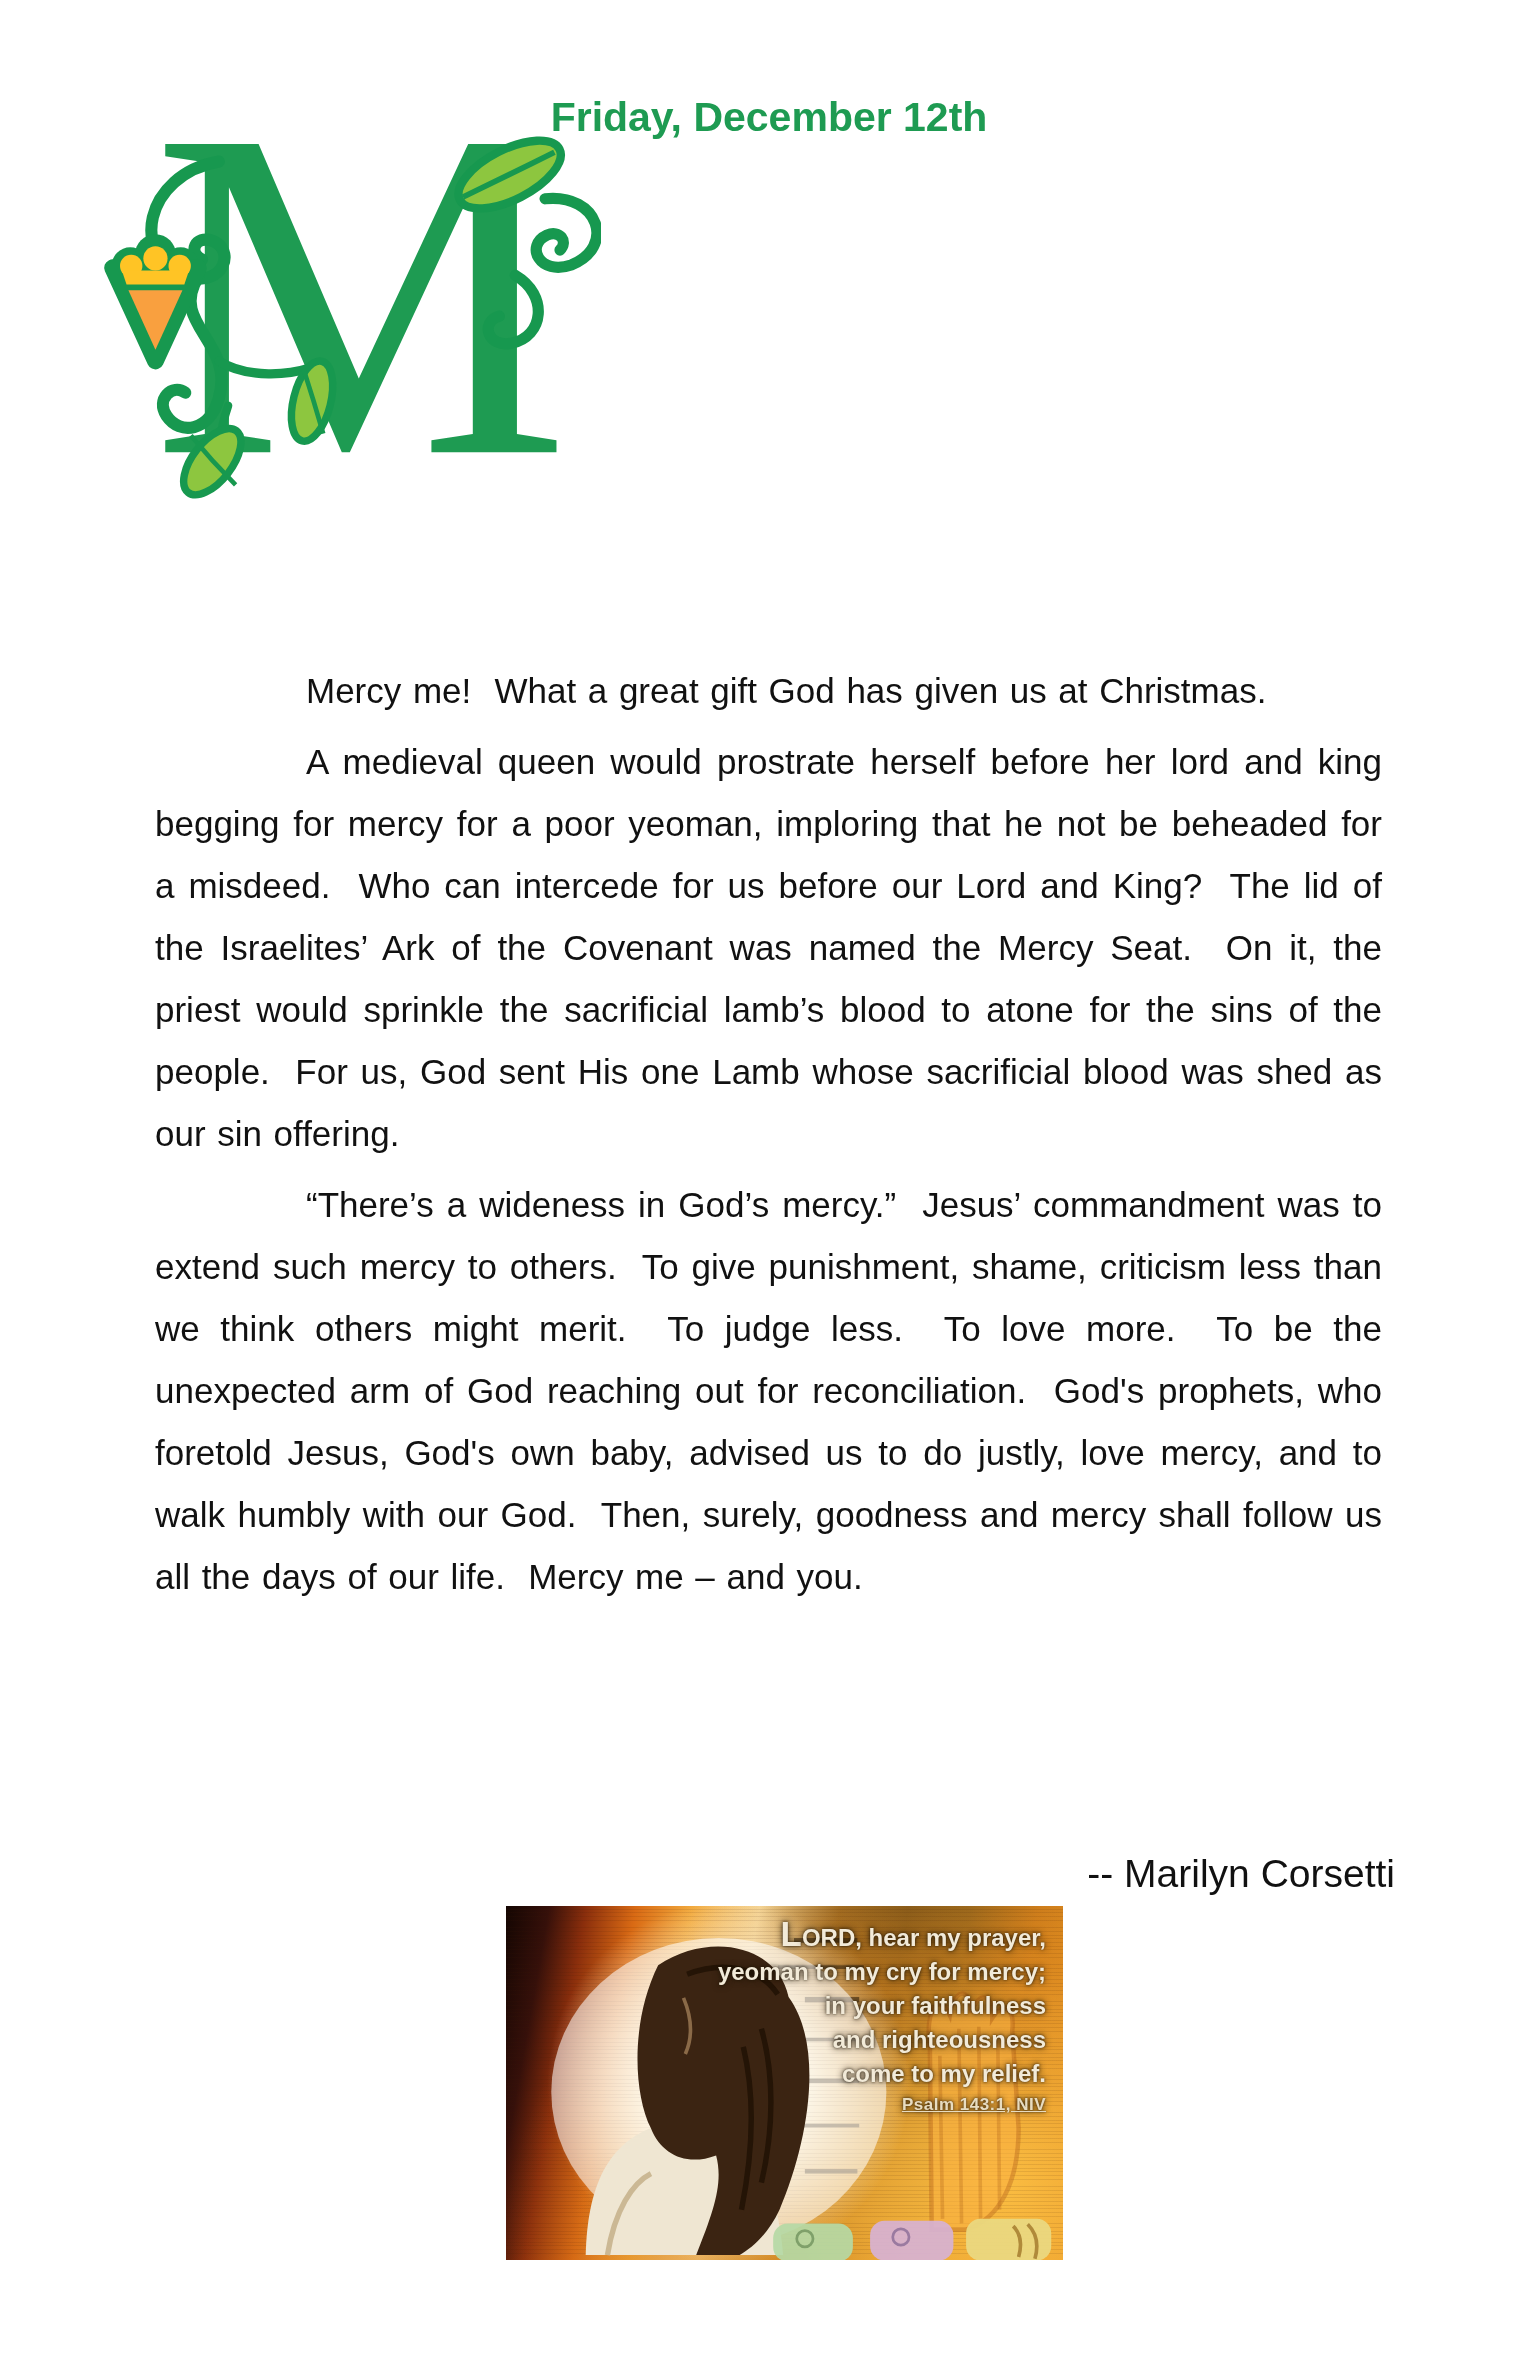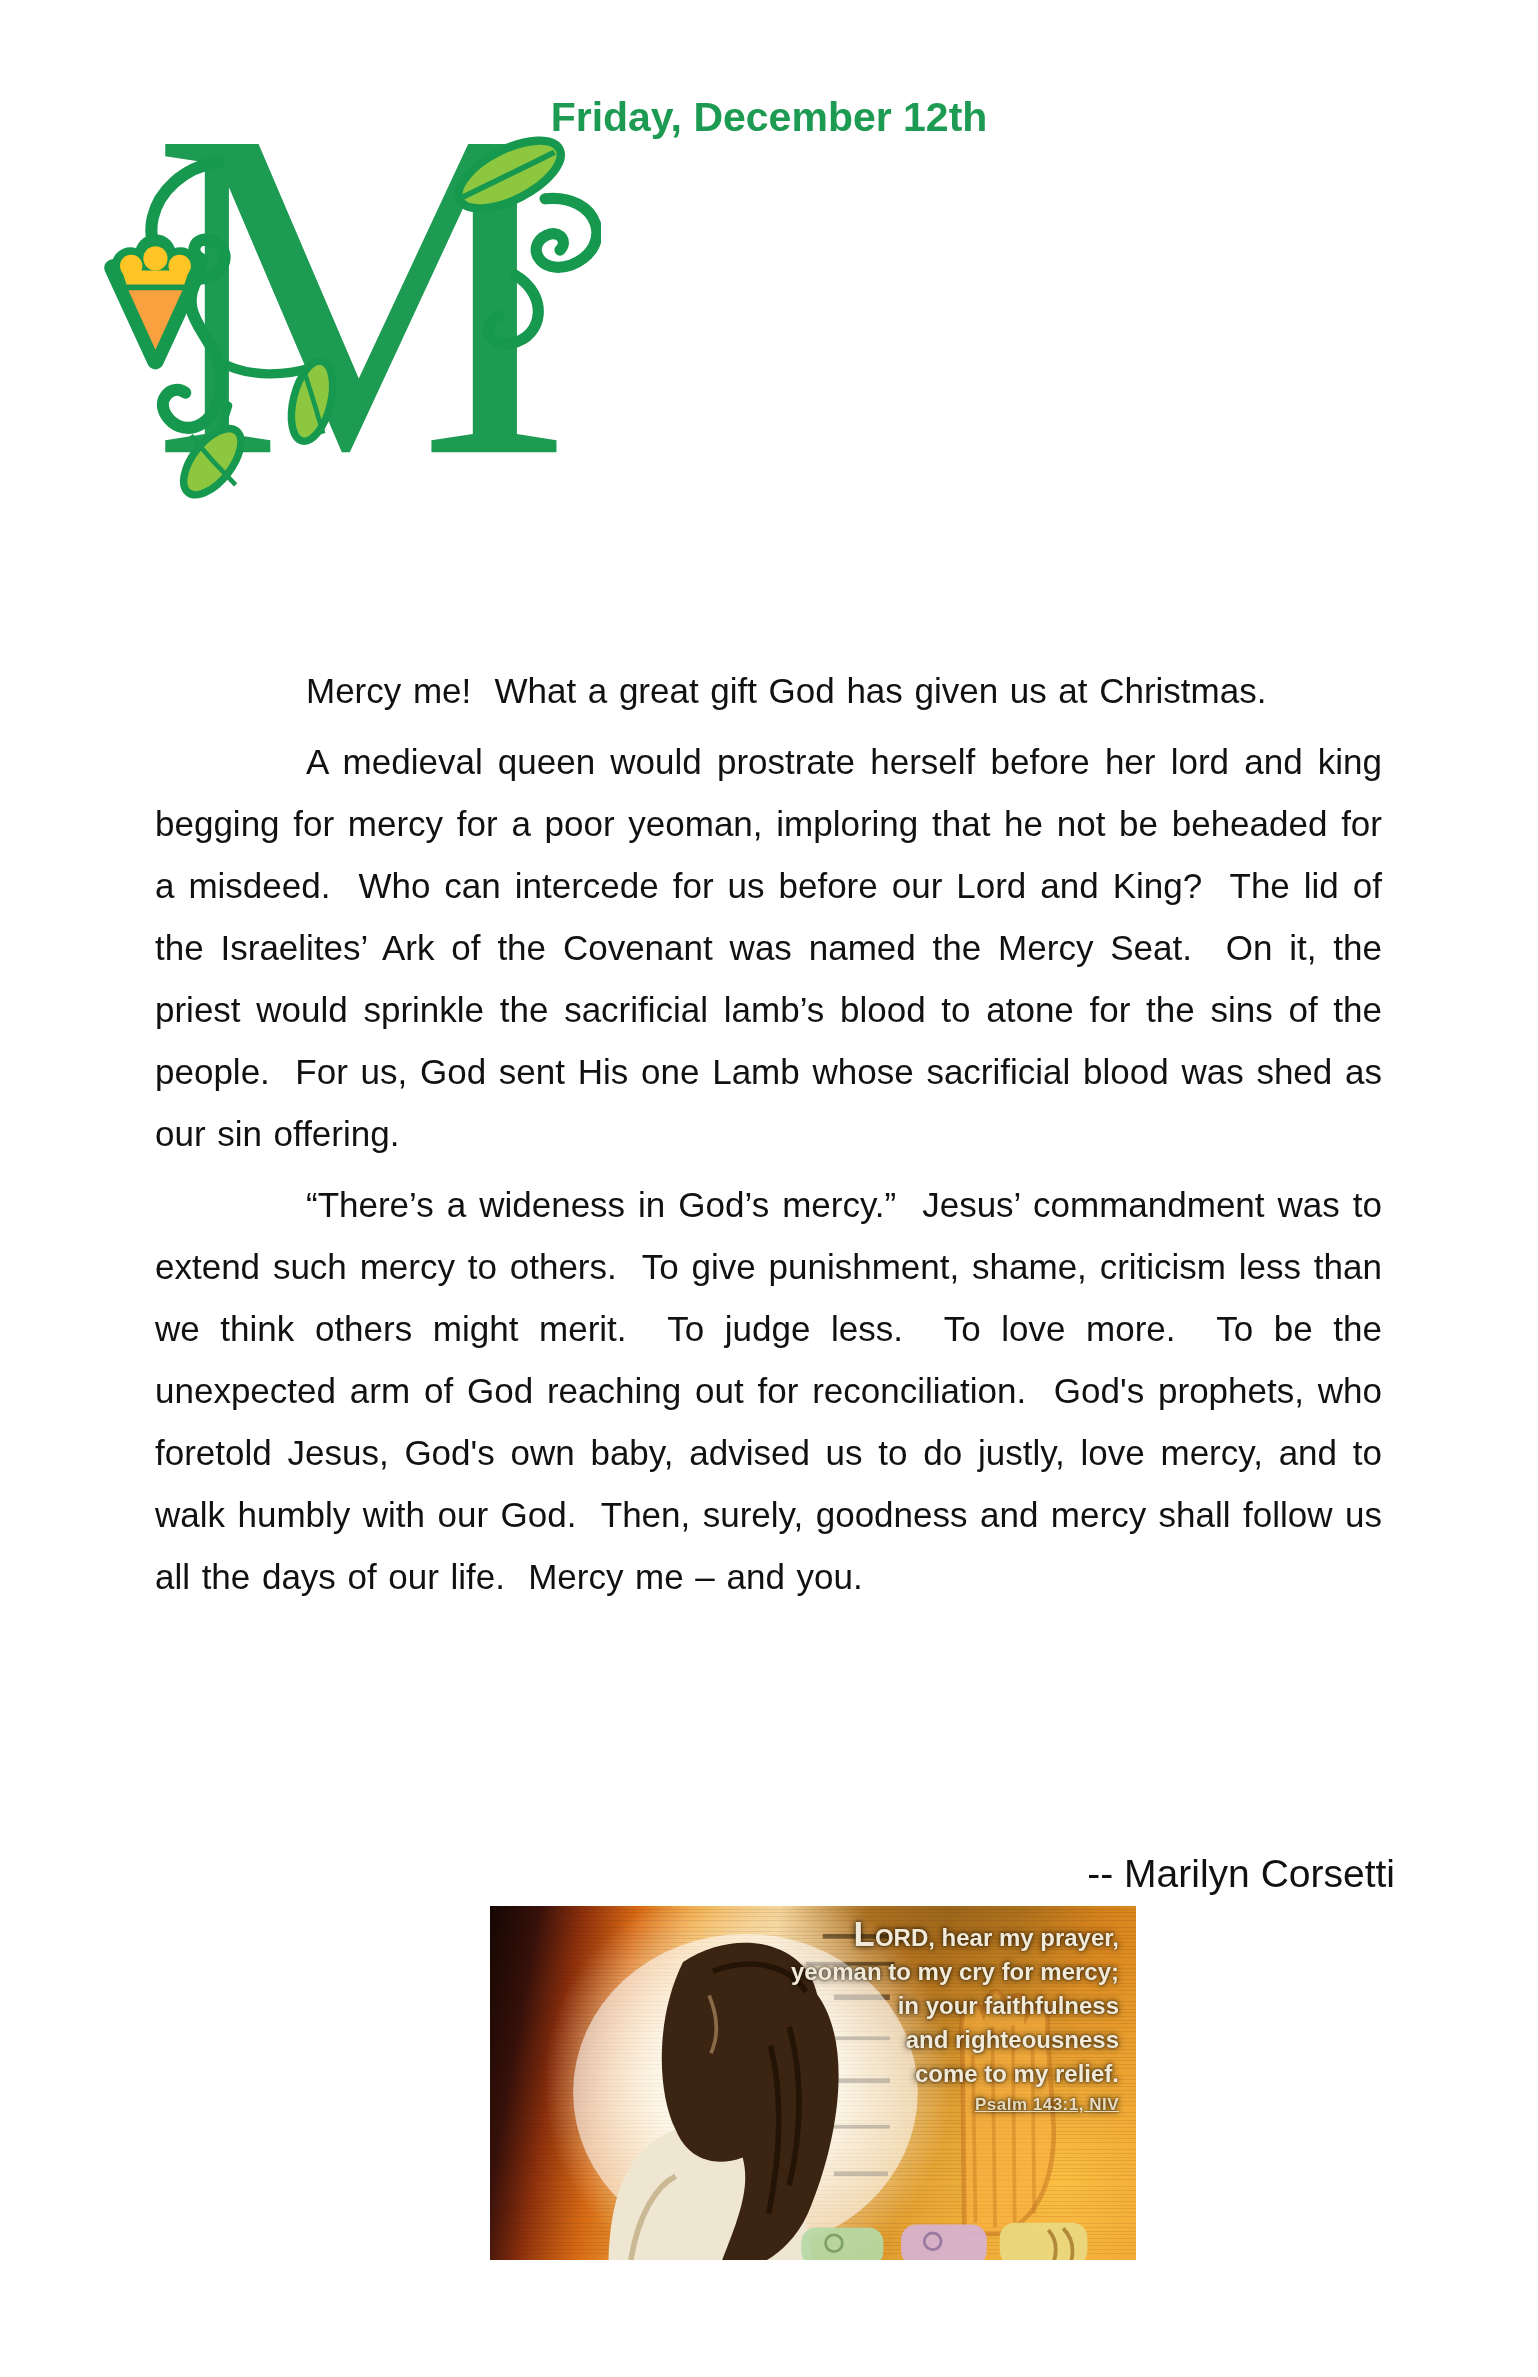--- a/index.html
+++ b/index.html
@@ -40,21 +40,21 @@
     position:absolute;left:146px;top:651px;width:1245px;
     font-size:35px;line-height:62px;word-spacing:1.9px;
   }
   .article p{
     margin:9px;text-align:justify;text-indent:151px;white-space:pre-wrap;
   }
   .attribution{
     position:absolute;right:143px;top:1853px;font-size:39px;line-height:1.1;
   }
   .photo{
-    position:absolute;left:490px;top:1906px;width:646px;height:354px;overflow:hidden;
+    position:absolute;left:506px;top:1906px;width:557px;height:354px;overflow:hidden;
     background:
       repeating-linear-gradient(180deg, rgba(0,0,0,0) 0 2.8px, rgba(60,25,5,.10) 2.8px 3.7px),
       radial-gradient(circle at 40% 50%, rgba(255,255,255,.96) 0%, rgba(255,248,224,.85) 22%, rgba(255,230,150,0) 48%),
       radial-gradient(circle at 88% 78%, rgba(255,196,70,.9) 0%, rgba(235,150,35,.55) 40%, rgba(130,60,10,0) 75%),
       radial-gradient(circle at 70% 100%, rgba(250,180,60,.8) 0%, rgba(200,110,25,.35) 45%, rgba(80,40,10,0) 75%),
       linear-gradient(100deg,#140602 0%,#36100a 7%,#8a2e0c 13%,#d96a14 21%,#f2a93c 30%,#f8e3ae 41%,#7a5620 54%,#453413 65%,#5d4517 75%,#b96c16 86%,#e59422 100%);
   }
   .photo svg{position:absolute;left:0;top:0;width:100%;height:100%;}
   .caption{
     position:absolute;right:17px;top:11.2px;width:345px;text-align:right;

